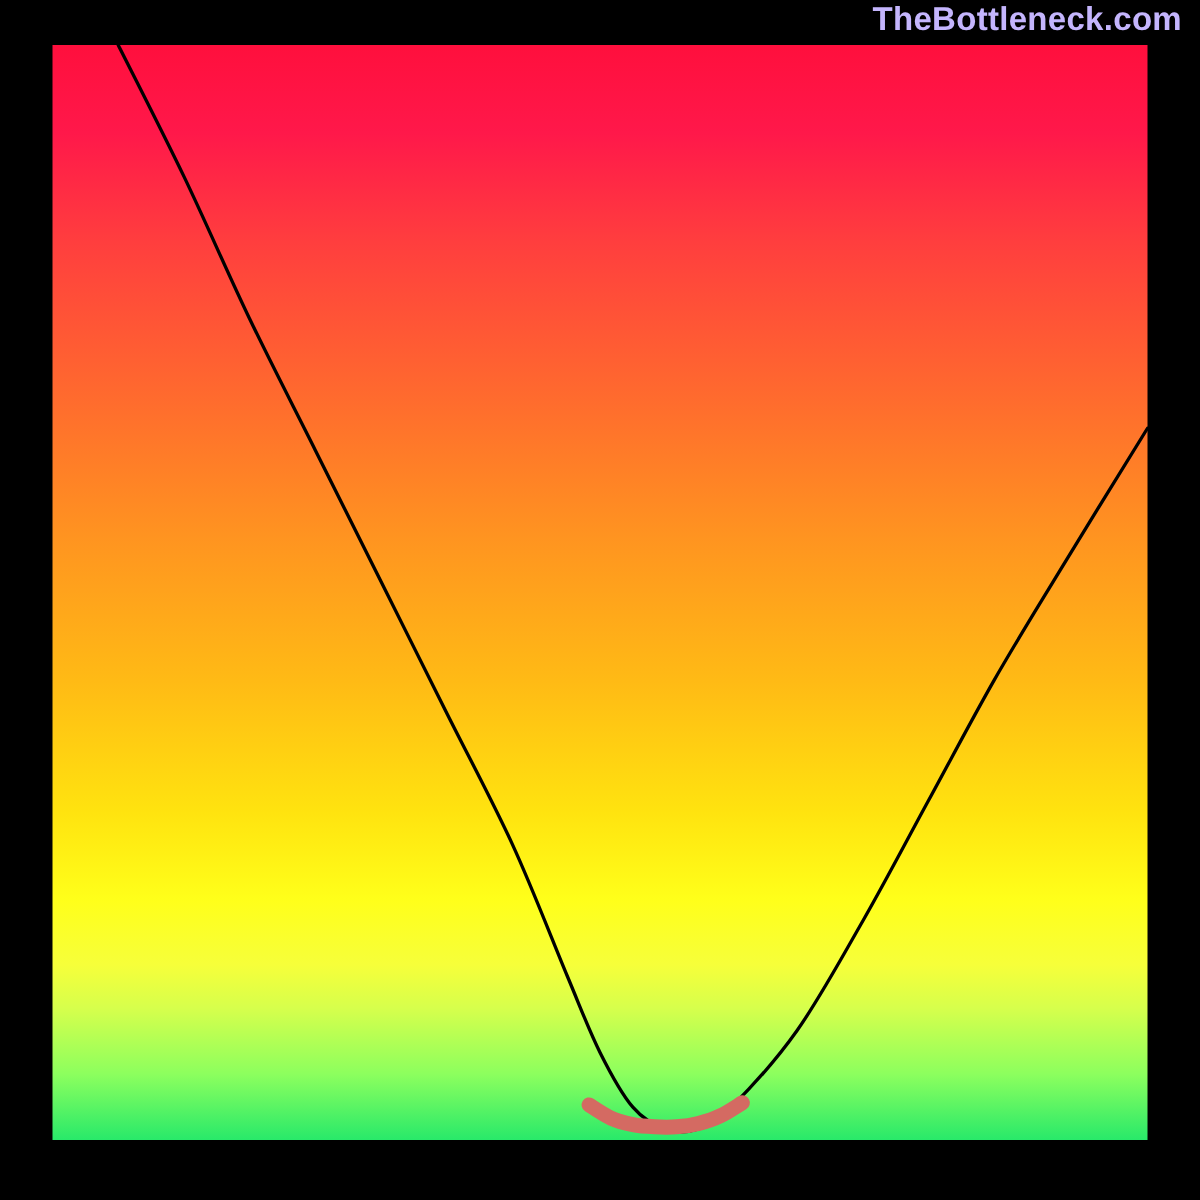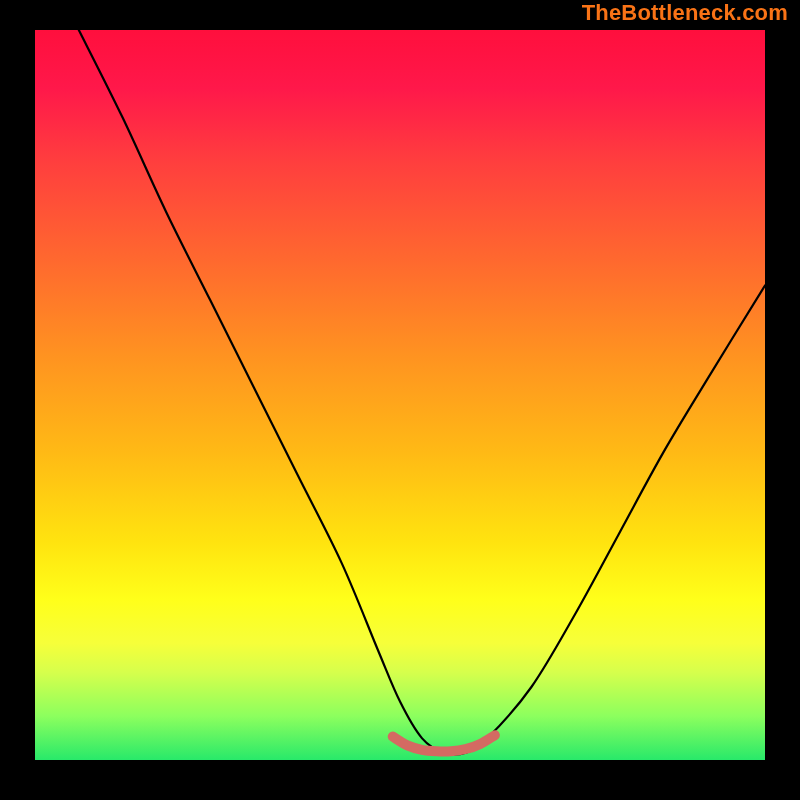--- a/index.html
+++ b/index.html
@@ -14,21 +14,21 @@
   .frame {
     position: relative;
     width: 800px;
     height: 800px;
     background: #000;
   }
   .watermark {
     position: absolute;
     top: 0;
     right: 12px;
-    color: #f97316;
+    color: #c4b5fd;
     font-size: 22px;
     font-weight: 600;
     letter-spacing: 0.2px;
     font-family: Arial, Helvetica, sans-serif;
     user-select: none;
   }
   .plot-area {
     position: absolute;
     left: 35px;
     top: 30px;

